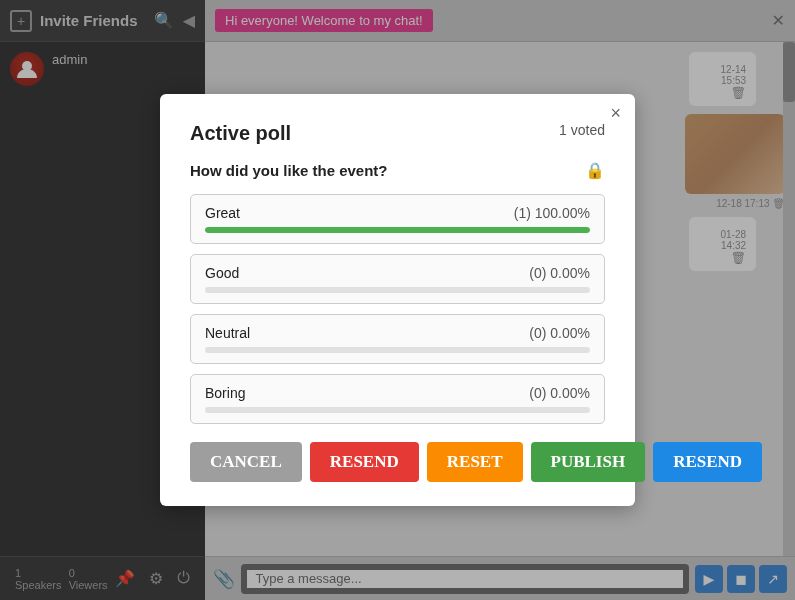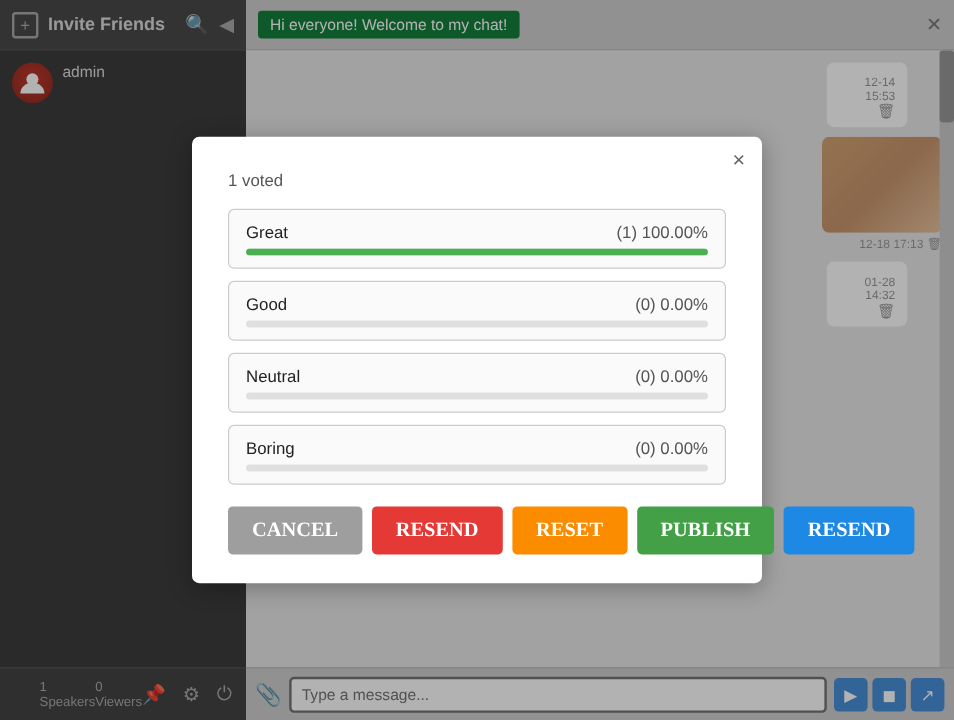--- a/index.html
+++ b/index.html
@@ -102,21 +102,21 @@
       position: absolute;
       bottom: 0;
       left: 0;
       width: 205px;
       height: 44px;
       background: #444;
       border-top: 1px solid #555;
       display: flex;
       align-items: center;
       justify-content: space-around;
-      padding: 0 33px;
+      padding: 0 15px;
     }
 
     .footer-info {
       color: #aaa;
       font-size: 11px;
     }
 
     .footer-icons {
       display: flex;
       gap: 14px;
@@ -143,21 +143,21 @@
       height: 42px;
       background: #d0d0d0;
       display: flex;
       align-items: center;
       padding: 0 10px;
       gap: 8px;
       border-bottom: 1px solid #bbb;
     }
 
     .chat-highlighted-msg {
-      background: #15803d;
+      background: #ec4899;
       color: white;
       padding: 4px 10px;
       border-radius: 3px;
       font-size: 13px;
     }
 
     .close-x {
       margin-left: auto;
       color: #777;
       font-size: 16px;
@@ -229,21 +229,21 @@
 
     .chat-attach-icon {
       color: #777;
       font-size: 18px;
     }
 
     .chat-input {
       flex: 1;
       height: 30px;
       border-radius: 4px;
-      border: 2px solid #737373;
+      border: 6px solid #737373;
       background: #fff;
       padding: 0 8px;
       font-size: 13px;
       color: #aaa;
     }
 
     .chat-action-buttons {
       display: flex;
       gap: 4px;
     }
@@ -511,23 +511,28 @@
   <div class="scrollbar-track">
     <div class="scrollbar-thumb"></div>
   </div>
 </div>
 
 <div class="modal-overlay">
   <div class="modal">
     <button class="modal-close">×</button>
 
     <div class="modal-header">
+      <span class="modal-title">Active poll</span>
       <span class="modal-voted">1 voted</span>
     </div>
 
+    <div class="poll-question-row">
+      <span class="poll-question">How did you like the event?</span>
+      <span class="lock-icon">🔒</span>
+    </div>
 
     <div class="poll-option">
       <div class="poll-option-header">
         <span class="poll-option-label">Great</span>
         <span class="poll-option-pct">(1) 100.00%</span>
       </div>
       <div class="poll-bar-track">
         <div class="poll-bar-fill green" style="width:100%"></div>
       </div>
     </div>

